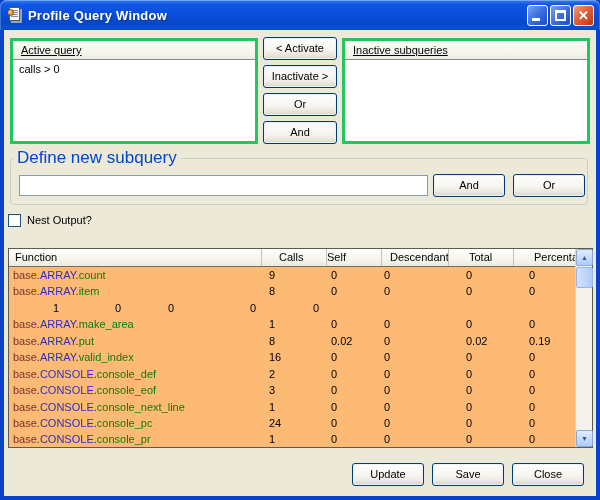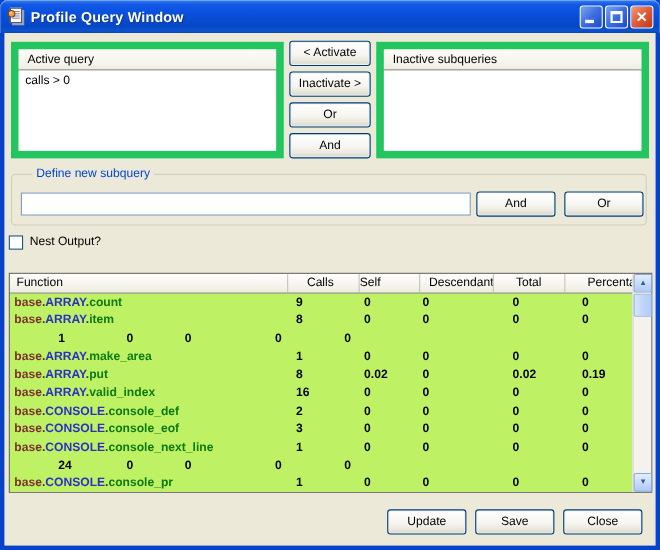--- a/index.html
+++ b/index.html
@@ -32,21 +32,21 @@
     display:flex; align-items:center; justify-content:center; position:relative; cursor:default;
   }
   .cap-btn.minmax { background:linear-gradient(135deg,#7AA4EF 0%,#3C6EE0 50%,#1E4ACB 100%); }
   .cap-btn.close  { background:linear-gradient(135deg,#F0A080 0%,#E0603C 45%,#C23510 100%); }
   .min-glyph { position:absolute; left:4px; bottom:4px; width:8px; height:3px; background:#FFFFFF; }
   .max-glyph { position:absolute; left:4px; top:4px; width:11px; height:11px; border:2px solid #FFFFFF; border-top-width:3px; background:transparent; }
   .close-glyph { color:#FFFFFF; font-size:13px; font-weight:bold; line-height:1; }
   
   .client { position:absolute; top:30px; left:0; right:0; bottom:0; }
   
-  .panel { position:absolute; background:#FFFFFF; border:7px solid #22c55e; }
+  .panel { position:absolute; background:#FFFFFF; border:3px solid #22c55e;text-decoration:underline; }
   .panel-active   { left:6px;   top:8px; width:248px; height:106px; }
   .panel-inactive { left:338px; top:8px; width:248px; height:106px; }
   .panel-header {
     height:19px; line-height:18px; padding-left:8px; font-size:11px; color:#000;
     background:linear-gradient(180deg,#FDFCF9 0%,#F4F3EA 75%,#EDECE1 100%);
     border-bottom:1px solid #8A897C;
   }
   .panel-body { position:absolute; left:0; right:0; top:20px; bottom:0; background:#FFFFFF; overflow:hidden; }
   .list-item { font-size:11px; color:#000; padding:2px 6px; white-space:nowrap; }
   
@@ -60,22 +60,22 @@
   .btn-activate   { left:259px; top:7px;  width:74px; }
   .btn-inactivate { left:259px; top:35px; width:74px; }
   .btn-or         { left:259px; top:63px; width:74px; }
   .btn-and        { left:259px; top:91px; width:74px; }
   
   .groupbox {
     position:absolute; left:6px; top:128px; width:578px; height:47px;
     border:1px solid #D0CEBF; border-radius:4px;
   }
   .groupbox-label {
-    position:absolute; top:-8px; left:18px; padding:0 4px; background:#ECE9D8;
-    font-size:11px; color:#0046D5; line-height:14px;
+    position:absolute; top:-8px; left:2px; padding:0 4px; background:#ECE9D8;
+    font-size:17px; color:#0046D5; line-height:14px;
   }
   .txt {
     position:absolute; left:8px; top:16px; width:409px; height:21px;
     border:1px solid #7F9DB9; background:#FFFFFF; font-family:"Liberation Sans", sans-serif;
     font-size:11px; padding:0 3px; outline:none;
   }
   .btn-and2 { left:422px; top:15px; width:72px; }
   .btn-or2  { left:502px; top:15px; width:72px; }
   
   .cb-row { position:absolute; left:4px; top:184px; height:15px; display:flex; }
@@ -83,21 +83,21 @@
   .cb-label { font-size:11px; color:#000; }
   
   .table { position:absolute; left:4px; top:218px; width:585px; height:200px; border:1px solid #5C5B51; background:#FFFFFF; }
   .thead {
     position:absolute; left:0; top:0; right:17px; height:18px; display:flex;
     background:linear-gradient(180deg,#FEFEFC 0%,#F4F3EA 70%,#ECEBE0 100%);
     border-bottom:1px solid #6E6D64;
   }
   .th { font-size:11px; color:#000; line-height:17px; white-space:nowrap; overflow:hidden; }
   .th + .th { border-left:1px solid #C5C4BB; }
-  .tbody { position:absolute; left:0; top:18px; right:17px; bottom:0; overflow:hidden; background:#bef264;font-weight:bold; }
+  .tbody { position:absolute; left:0; top:18px; right:17px; bottom:0; overflow:hidden; background:#fdba74; }
   .tr { display:flex; height:16.45px; line-height:16.4px; }
   .td { font-size:11px; white-space:nowrap; overflow:hidden; color:#000; }
   .c0 { width:216px; } .c1 { width:65px;margin-left:36px; } .c2 { width:55px; } .c3 { width:67px; } .c4 { width:65px; } .c5 { flex:1; }
   .th.c0 { padding-left:6px; }  .th.c1 { padding-left:17px; } .th.c2 { }
   .th.c3 { padding-left:8px; }  .th.c4 { padding-left:20px; } .th.c5 { padding-left:20px; }
   .td.c0 { padding-left:4px; }  .td.c1 { padding-left:8px; }  .td.c2 { padding-left:5px; }
   .td.c3 { padding-left:3px; }  .td.c4 { padding-left:18px; } .td.c5 { padding-left:16px; }
   .cl { color:#7A3030; } .dt { color:#303030; } .kl { color:#2E2EC4; } .ft { color:#0E7A0E; }
   
   .vscroll { position:absolute; top:0; right:0; bottom:0; width:17px; background:#F3F2EC; border-left:1px solid #D8D7CD; }
@@ -256,20 +256,21 @@
         <div class="tr">
           <div class="td c0"><span class="cl">base</span><span class="dt">.</span><span class="kl">CONSOLE</span><span class="dt">.</span><span class="ft">console_next_line</span></div>
           <div class="td c1">1</div>
           <div class="td c2">0</div>
           <div class="td c3">0</div>
           <div class="td c4">0</div>
           <div class="td c5">0</div>
         </div>
 
         <div class="tr">
+          <div class="td c0"><span class="cl">base</span><span class="dt">.</span><span class="kl">CONSOLE</span><span class="dt">.</span><span class="ft">console_pc</span></div>
           <div class="td c1">24</div>
           <div class="td c2">0</div>
           <div class="td c3">0</div>
           <div class="td c4">0</div>
           <div class="td c5">0</div>
         </div>
 
         <div class="tr">
           <div class="td c0"><span class="cl">base</span><span class="dt">.</span><span class="kl">CONSOLE</span><span class="dt">.</span><span class="ft">console_pr</span></div>
           <div class="td c1">1</div>

